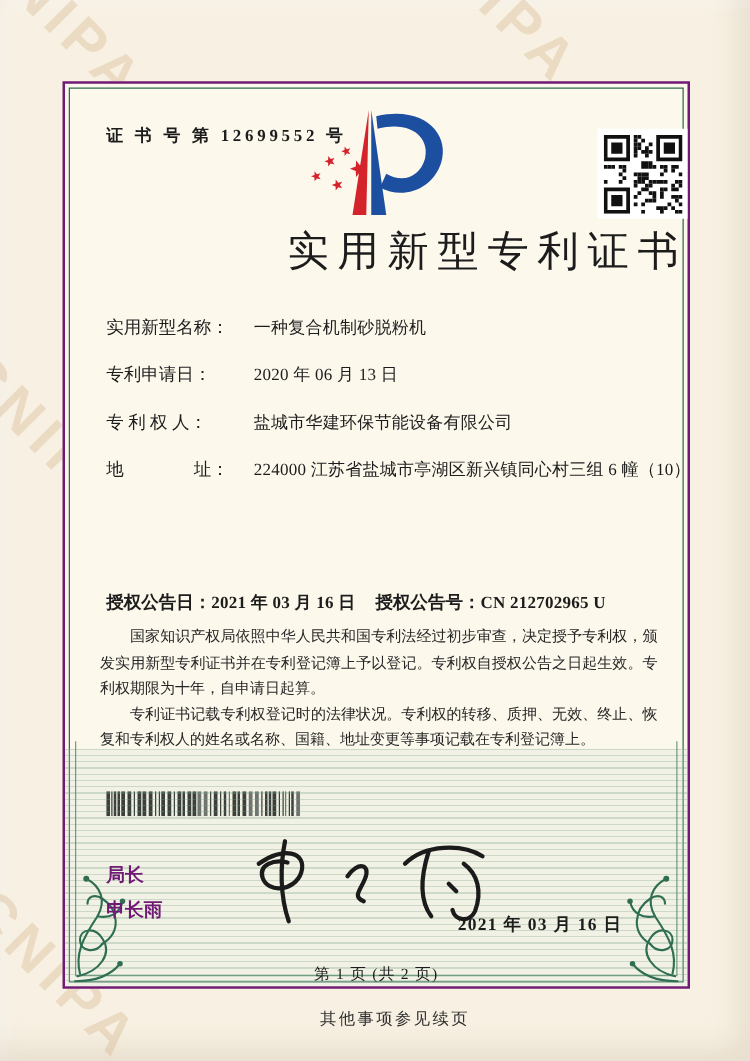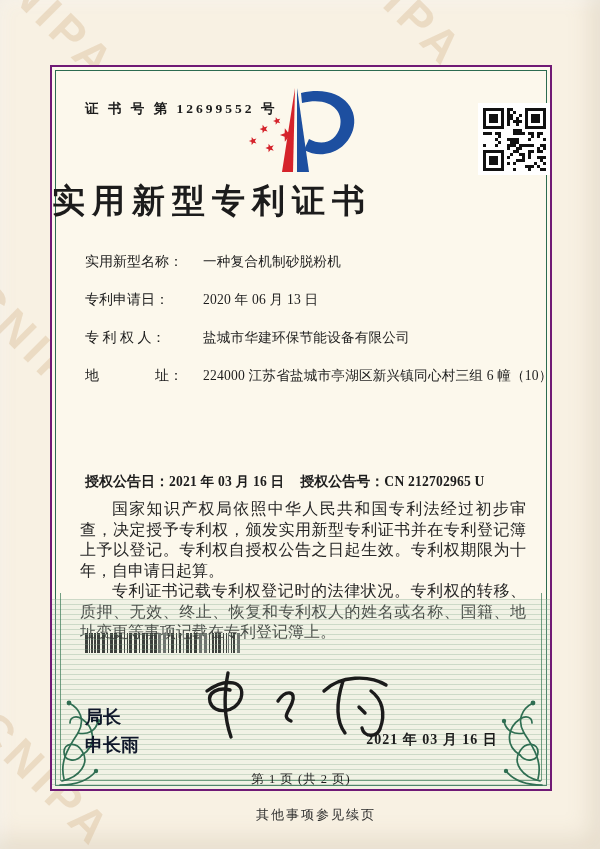--- a/index.html
+++ b/index.html
@@ -12,46 +12,46 @@
     font-weight:bold;font-size:46px;letter-spacing:6px;color:rgba(205,170,122,.30);
     transform:rotate(45deg);white-space:nowrap;pointer-events:none;}
   .wm.faint{color:rgba(205,170,122,.18);}
   
   .frame{position:absolute;left:50px;top:65px;width:498px;height:722px;
     background:#fcf8ec;border:2px solid #701a75;outline:1px solid #2c6b50;outline-offset:-6px;}
   .certno{position:absolute;left:33px;top:33px;font-size:13.5px;font-weight:600;letter-spacing:3px;}
   .logo{position:absolute;left:178px;top:14px;width:140px;height:98px;}
   .qr{position:absolute;left:426px;top:36px;width:72px;height:72px;background:#ffffff;
     display:flex;align-items:center;justify-content:center;}
-  .title{position:absolute;left:0;top:112px;width:100%;text-align:left;
-    font-size:33px;font-weight:bold;letter-spacing:7px;}
+  .title{position:absolute;left:0;top:112px;width:100%;text-align:right;
+    font-size:33px;font-weight:normal;letter-spacing:7px;}
   
   .fields{position:absolute;left:33px;top:186px;width:452px;}
   .frow{height:24px;margin-bottom:14px;font-size:14px;font-weight:400;white-space:nowrap;}
   .flabel{display:inline-block;width:118px;white-space:pre;vertical-align:top;}
   .fvalue{font-size:13.6px;letter-spacing:.2px;}
   .grant{position:absolute;left:33px;top:406px;width:460px;font-size:14px;font-weight:600;white-space:nowrap;}
   .grant .pair2{margin-left:16px;}
   
-  .paras{position:absolute;left:28px;top:432px;width:446px;font-size:16px;line-height:20.5px;
+  .paras{position:absolute;left:28px;top:432px;width:446px;font-size:12px;line-height:20.5px;
     color:#262626;text-align:justify;}
   .paras p{margin:0;text-indent:2em;}
   
   .barcode{position:absolute;left:33px;top:566px;width:160px;height:20px;}
   
   .panel{position:absolute;left:0;right:0;bottom:0;height:190px;
     background-color:rgba(205,222,203,.22);
     background-image:repeating-linear-gradient(to bottom, rgba(120,160,130,.30) 0 1px, rgba(0,0,0,0) 1px 5px);}
   .panel-line{position:absolute;left:8px;right:8px;bottom:8px;top:-6px;
     border:1px solid rgba(70,130,95,.75);border-top:none;}
   .flourish{position:absolute;bottom:2px;width:74px;height:96px;}
   .flourish.left{left:2px;}
   .flourish.right{right:2px;transform:scaleX(-1);}
-  .signer{position:absolute;left:33px;top:636px;font-family:"Liberation Sans","DejaVu Sans",sans-serif;
-    font-size:18px;font-weight:bold;line-height:28px;color:#0f172a;}
+  .signer{position:absolute;left:33px;top:620px;font-family:"Liberation Sans","DejaVu Sans",sans-serif;
+    font-size:15px;font-weight:bold;line-height:28px;color:#701a75;}
   .signature{position:absolute;left:122px;top:598px;width:240px;height:82px;}
   .grantdate{position:absolute;left:280px;top:664px;width:200px;text-align:center;
     font-size:14px;font-weight:600;letter-spacing:1px;}
   .pagenum{position:absolute;left:0;top:704px;width:100%;text-align:center;font-size:12.5px;letter-spacing:1px;font-family:Liberation Serif, serif;}
   .footnote{position:absolute;left:16px;top:806px;width:100%;text-align:center;
     font-size:13px;letter-spacing:2px;color:#2e2e2e;}
 </style>
 </head>
 <body>
 

